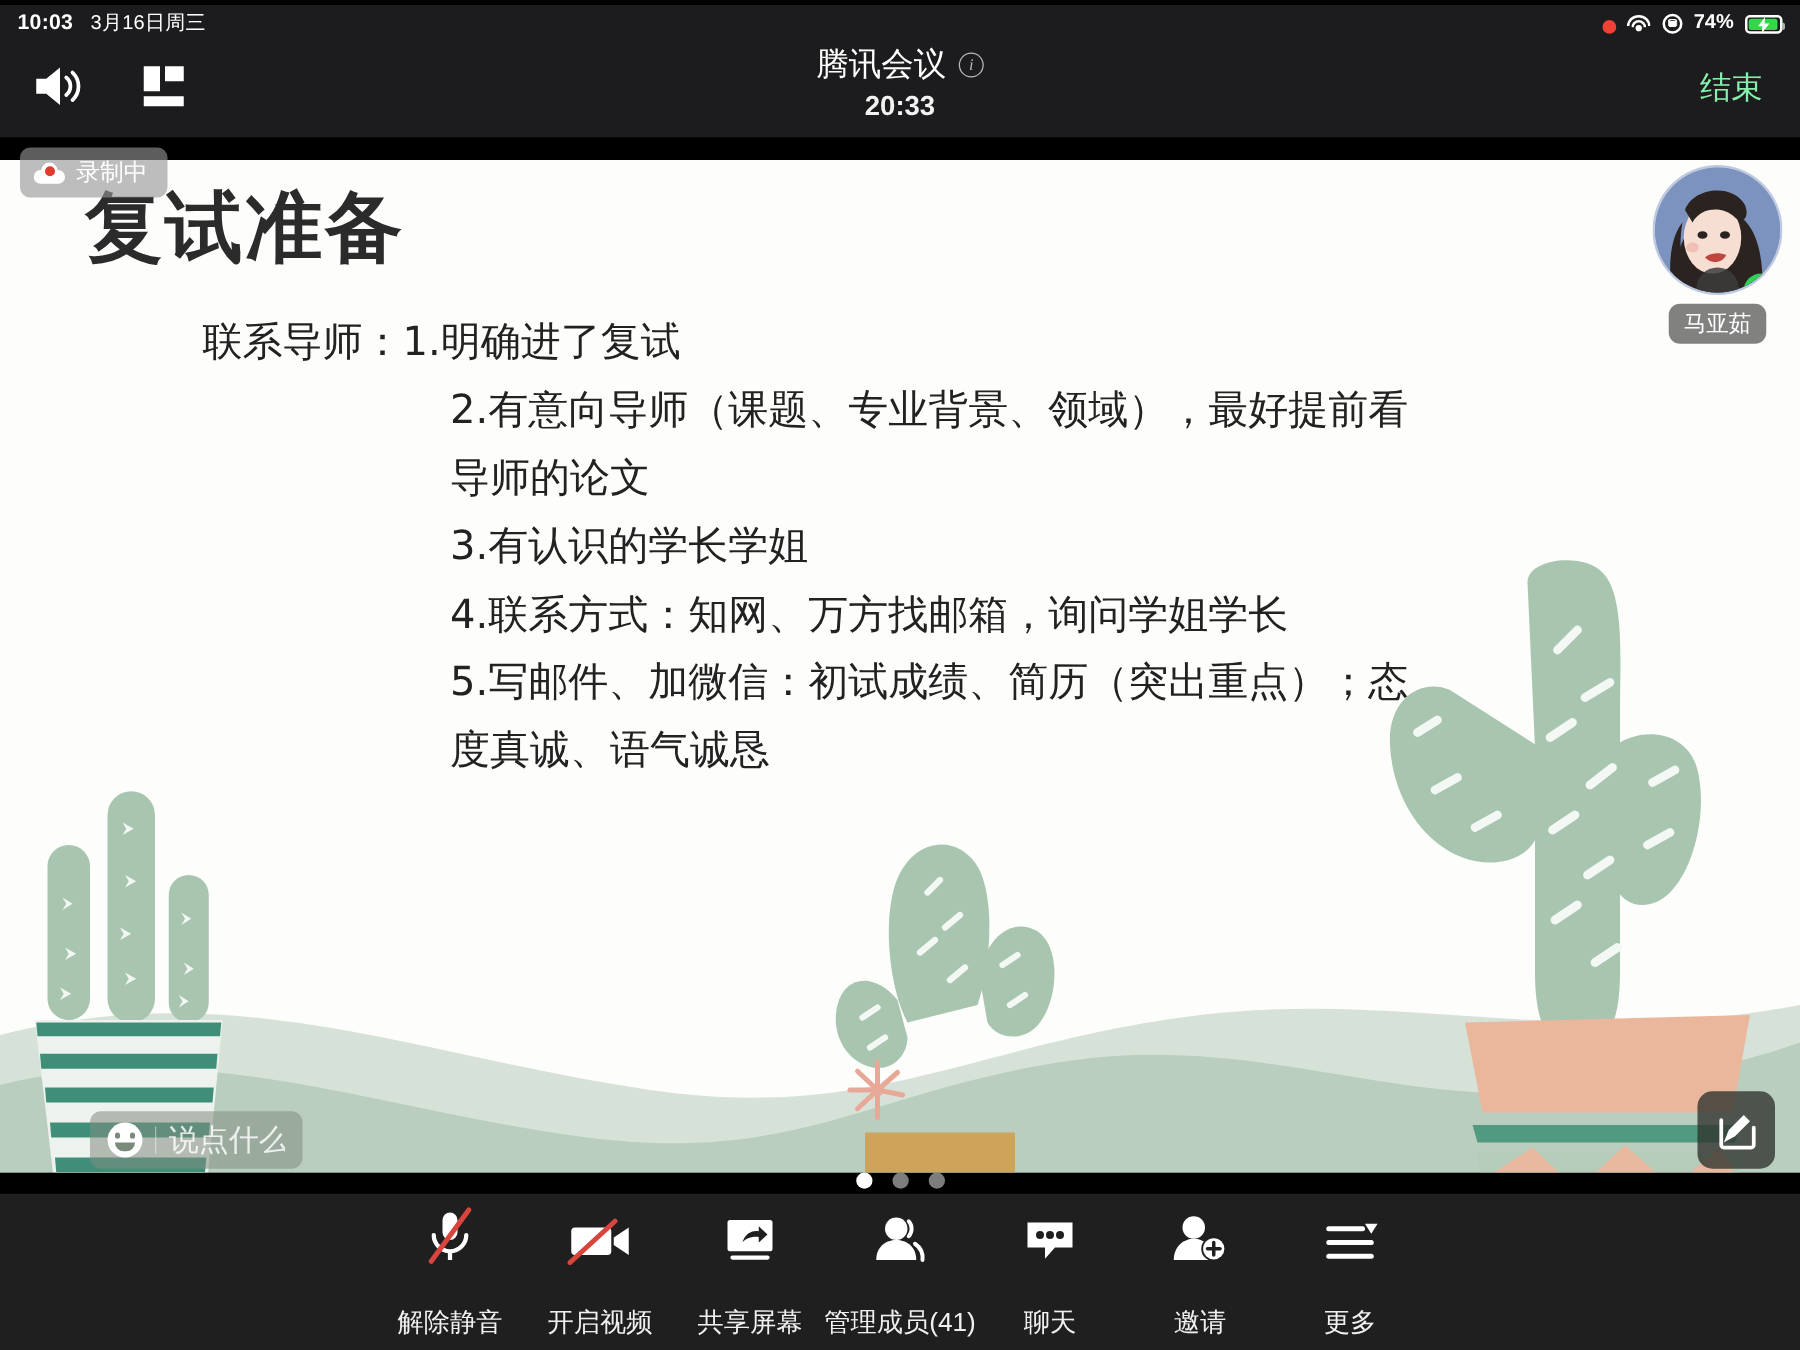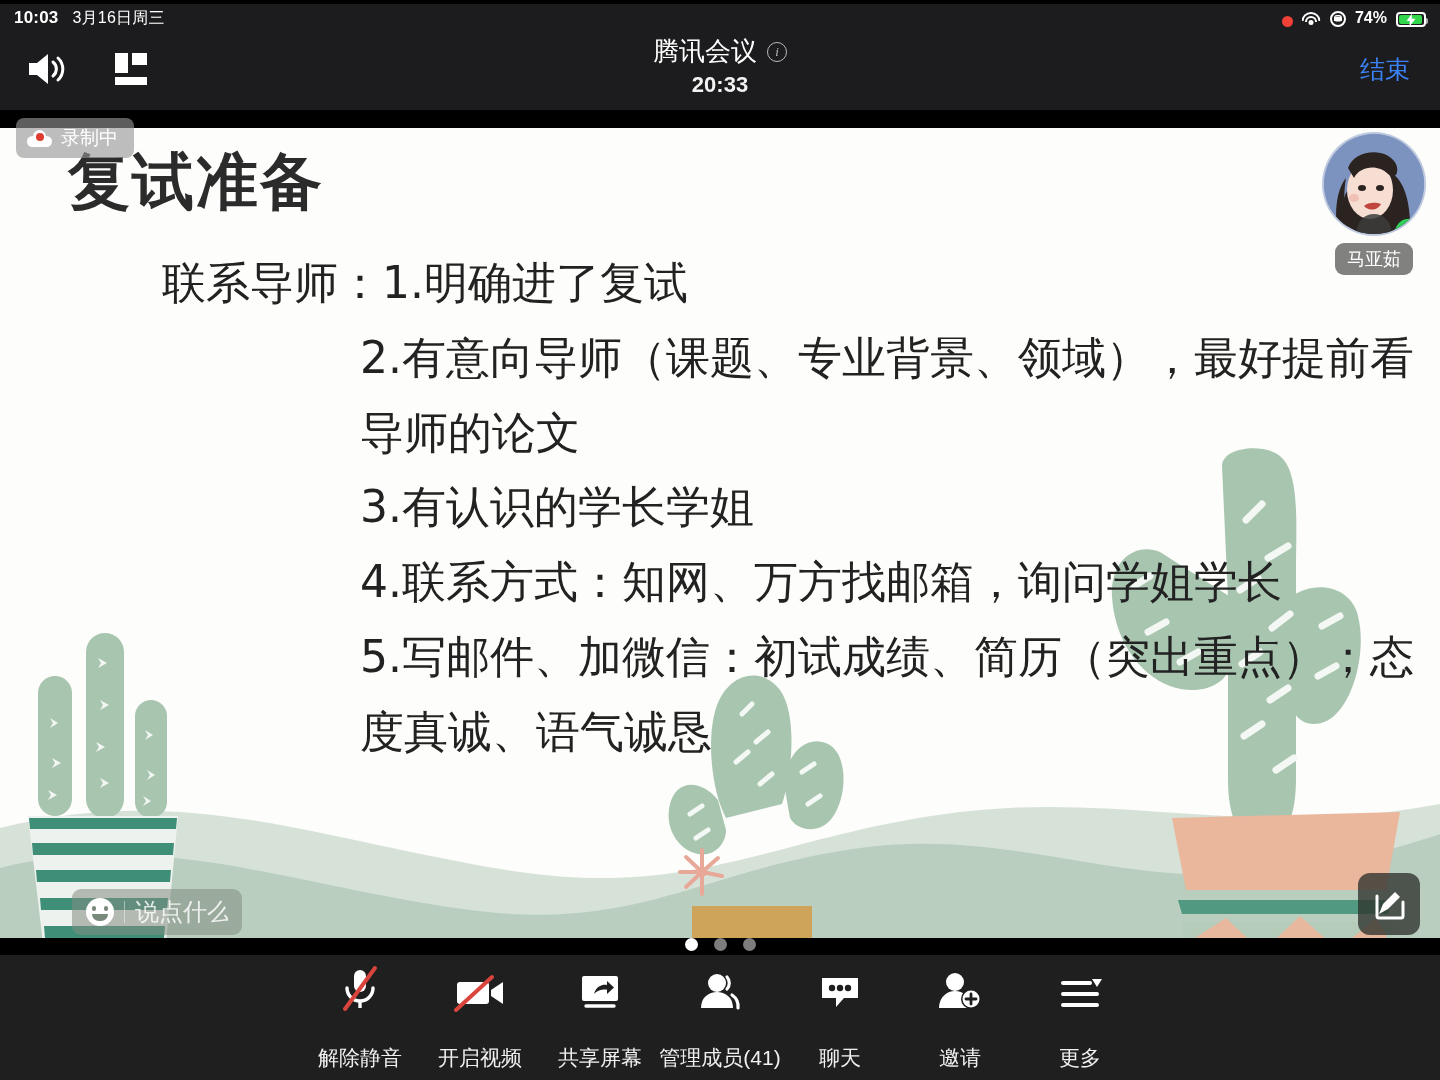--- a/index.html
+++ b/index.html
@@ -47,42 +47,42 @@
   }
   .mb-left{ display:flex; align-items:center; gap:28px; }
   .icon-btn{ width:54px; height:44px; display:flex; align-items:center; justify-content:center; }
   .mb-center{ position:absolute; left:0; right:0; top:6px; text-align:center; pointer-events:none; }
   .mb-title{ color:#fff; font-size:26px; font-weight:500; display:inline-flex; align-items:center; gap:10px; }
   .info-i{ width:20px; height:20px; border:1.6px solid #b9b9bd; border-radius:50%;
            display:inline-flex; align-items:center; justify-content:center;
            font-size:13px; font-style:italic; color:#b9b9bd; font-family:"Liberation Serif",serif;
            line-height:1; }
   .mb-time{ color:#f2f2f2; font-size:22px; margin-top:3px; font-weight:700; }
-  .end-btn{ color:#3b82f6; font-size:25px; font-weight:500; padding:4px 8px; }
+  .end-btn{ color:#86efac; font-size:25px; font-weight:500; padding:4px 8px; }
 
   
   .stage{
     position:absolute; left:0; top:110px; width:1440px; height:845px;
     background:#000; overflow:hidden;
   }
   .slide{
     position:absolute; left:0; top:18px; width:1440px; height:810px;
     background:#fdfdfb; overflow:hidden;
   }
   .slide svg{ position:absolute; left:0; top:0; width:100%; height:100%; }
 
   .slide-title{
     position:absolute; left:68px; top:12px;
     font-size:62px; font-weight:700; color:#2b2b2b;
     font-family:"DejaVu Sans","Liberation Sans",sans-serif;
     letter-spacing:2px; z-index:4;
   }
   .slide-body{ position:absolute; left:162px; top:118px; width:1180px; z-index:4; }
   .line{
-    font-size:44px; color:#222; line-height:1.7; white-space:nowrap;
+    font-size:32px; color:#222; line-height:1.7; white-space:nowrap;
     font-family:"DejaVu Sans","Liberation Sans",sans-serif; font-weight:500;
   }
   .line.indent{ padding-left:198px; }
 
   
   .recpill{
     position:absolute; left:16px; top:8px; z-index:9;
     display:flex; align-items:center; gap:9px;
     background:rgba(150,150,150,.62); color:#fff;
     border-radius:8px; padding:7px 16px 7px 11px; font-size:19px;

